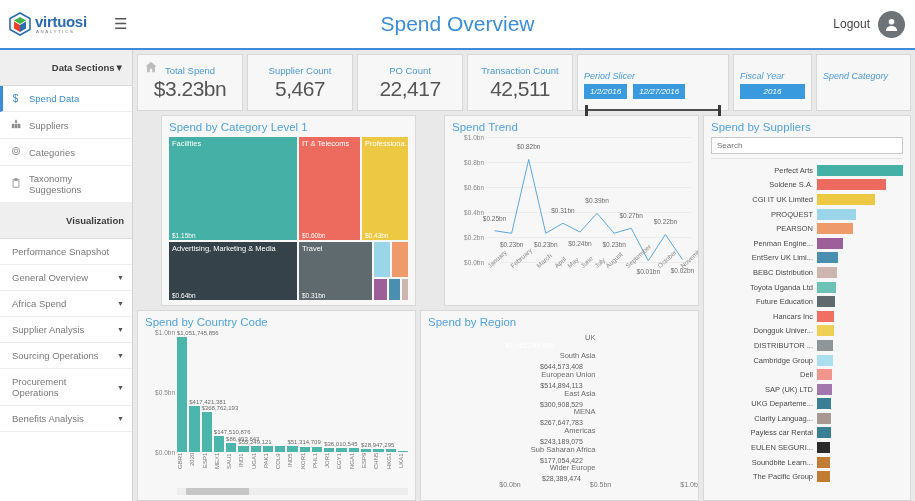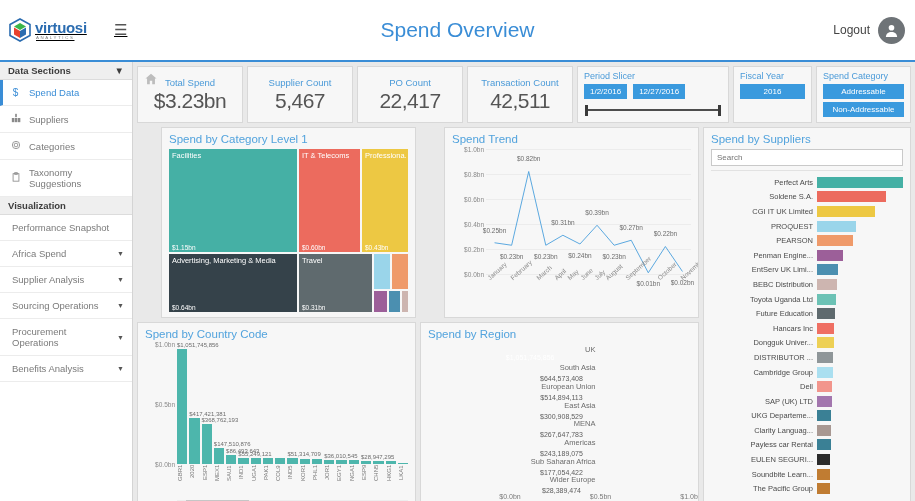--- a/index.html
+++ b/index.html
@@ -5,25 +5,24 @@
 <style>
   * { box-sizing: border-box; margin: 0; padding: 0; }
   html, body {
     width: 915px; height: 501px;
     font-family: "Liberation Sans", sans-serif;
     background: #e9e9e9;
     overflow: hidden;
   }
   
   #topbar {
-    height: 62px; background: #ffffff;
+    height: 50px; background: #ffffff;
     border-bottom: 2px solid #3a8dd6;
     display: flex; align-items: center;
     position: relative;
-    text-decoration: underline;
   }
   #logo-area { width: 108px; display: flex; align-items: center; padding-left: 9px; gap: 4px; }
   .logo-mark { width: 22px; height: 24px; position: relative; flex: none; }
   .logo-text { display: flex; flex-direction: column; line-height: 1; }
   .logo-word { font-size: 15px; font-weight: bold; color: #2b6cb0; letter-spacing: -0.3px; }
   .logo-sub { font-size: 4.4px; color: #7d7d7d; letter-spacing: 1.6px; margin-top: 1px; margin-left: 1px; }
   #hamburger { color: #555; font-size: 15px; margin-left: 6px; cursor: pointer; }
   #page-title {
     position: absolute; left: 0; right: 0; text-align: center;
     font-size: 21px; color: #3a8dd6; font-weight: normal; pointer-events: none;
@@ -36,22 +35,22 @@
     color: #fff; font-size: 15px; cursor: pointer;
   }
   
   #shell { display: flex; height: 456px; }
   
   #sidebar {
     width: 133px; background: #ffffff; border-right: 1px solid #d4d4d4;
     font-size: 9.5px; color: #6a6a6a; flex: none;
   }
   .side-head {
-    background: #efefef; padding: 3px 8px; font-weight: bold; color: #3d3d3d;
-    font-size: 9.5px; display: flex; justify-content: space-between; align-items: center;
+    background: #efefef; padding: 12px 8px; font-weight: bold; color: #3d3d3d;
+    font-size: 9.5px; display: flex; justify-content: flex-end; align-items: center;
     border-bottom: 1px solid #dcdcdc; cursor: pointer;
   }
   .side-item {
     padding: 7px 8px 7px 10px; border-bottom: 1px solid #ececec;
     display: flex; align-items: center; gap: 8px; cursor: pointer; color: #7a7a7a;
   }
   .side-item.active { color: #3a8dd6; border-left: 3px solid #3a8dd6; padding-left: 7px; }
   .side-item .ic { width: 11px; text-align: center; font-size: 10px; color: #7a7a7a; flex: none; }
   .side-item.active .ic { color: #3a8dd6; }
   .side-item .caret { margin-left: auto; font-size: 7px; color: #555; }
@@ -63,21 +62,21 @@
   .kpi {
     background: #f7f7f7; border: 1px solid #d8d8d8; flex: 1;
     display: flex; flex-direction: column; align-items: center; justify-content: center;
     position: relative;
   }
   .kpi-label { font-size: 9.5px; color: #4a9ad8; margin-bottom: 1px; }
   .kpi-value { font-size: 21px; color: #555; font-weight: normal; letter-spacing: -0.5px; }
   .home-ic { position: absolute; left: 7px; top: 6px; font-size: 12px; color: #b6b6b6; }
   .slicer {
     background: #f7f7f7; border: 1px solid #d8d8d8;
-    padding: 4px 6px; position: relative;
+    padding: 16px 6px; position: relative; font-style: italic;
   }
   .slicer-title { font-size: 9px; color: #4a9ad8; margin-bottom: 3px; }
   #period-slicer { width: 152px; }
   .chip {
     background: #3a9ade; color: #fff; font-size: 8px;
     padding: 3px 6px; display: inline-block; text-align: center;
   }
   .chip-row { display: flex; gap: 6px; }
   .slider-track { margin-top: 6px; height: 10px; position: relative; }
   .slider-track .bar { position: absolute; top: 4px; left: 3px; right: 3px; height: 2px; background: #4d4d4d; }
@@ -238,20 +237,24 @@
       <span>Taxonomy Suggestions</span>
     </div>
 
     <div class="side-head">
       <span>Visualization</span>
     </div>
     <div class="side-item plain">
       <span>Performance Snapshot</span>
     </div>
     <div class="side-item plain">
+      <span>General Overview</span>
+      <span class="caret">▼</span>
+    </div>
+    <div class="side-item plain">
       <span>Africa Spend</span>
       <span class="caret">▼</span>
     </div>
     <div class="side-item plain">
       <span>Supplier Analysis</span>
       <span class="caret">▼</span>
     </div>
     <div class="side-item plain">
       <span>Sourcing Operations</span>
       <span class="caret">▼</span>
@@ -304,24 +307,20 @@
         </div>
       </div>
 
       <div class="slicer" id="fiscal-slicer">
         <div class="slicer-title">Fiscal Year</div>
         <span class="chip chip-full">2016</span>
       </div>
 
       <div class="slicer" id="category-slicer">
         <div class="slicer-title">Spend Category</div>
-        <div class="chip-stack">
-          <span class="chip chip-full">Addressable</span>
-          <span class="chip chip-full">Non-Addressable</span>
-        </div>
       </div>
     </div>
 
     <div id="grid">
       <div id="grid-left">
         <div class="grid-row">
 
           <div class="panel" id="treemap-panel">
             <div class="panel-title">Spend by Category Level 1</div>
             <div class="tm-wrap" id="treemap">

